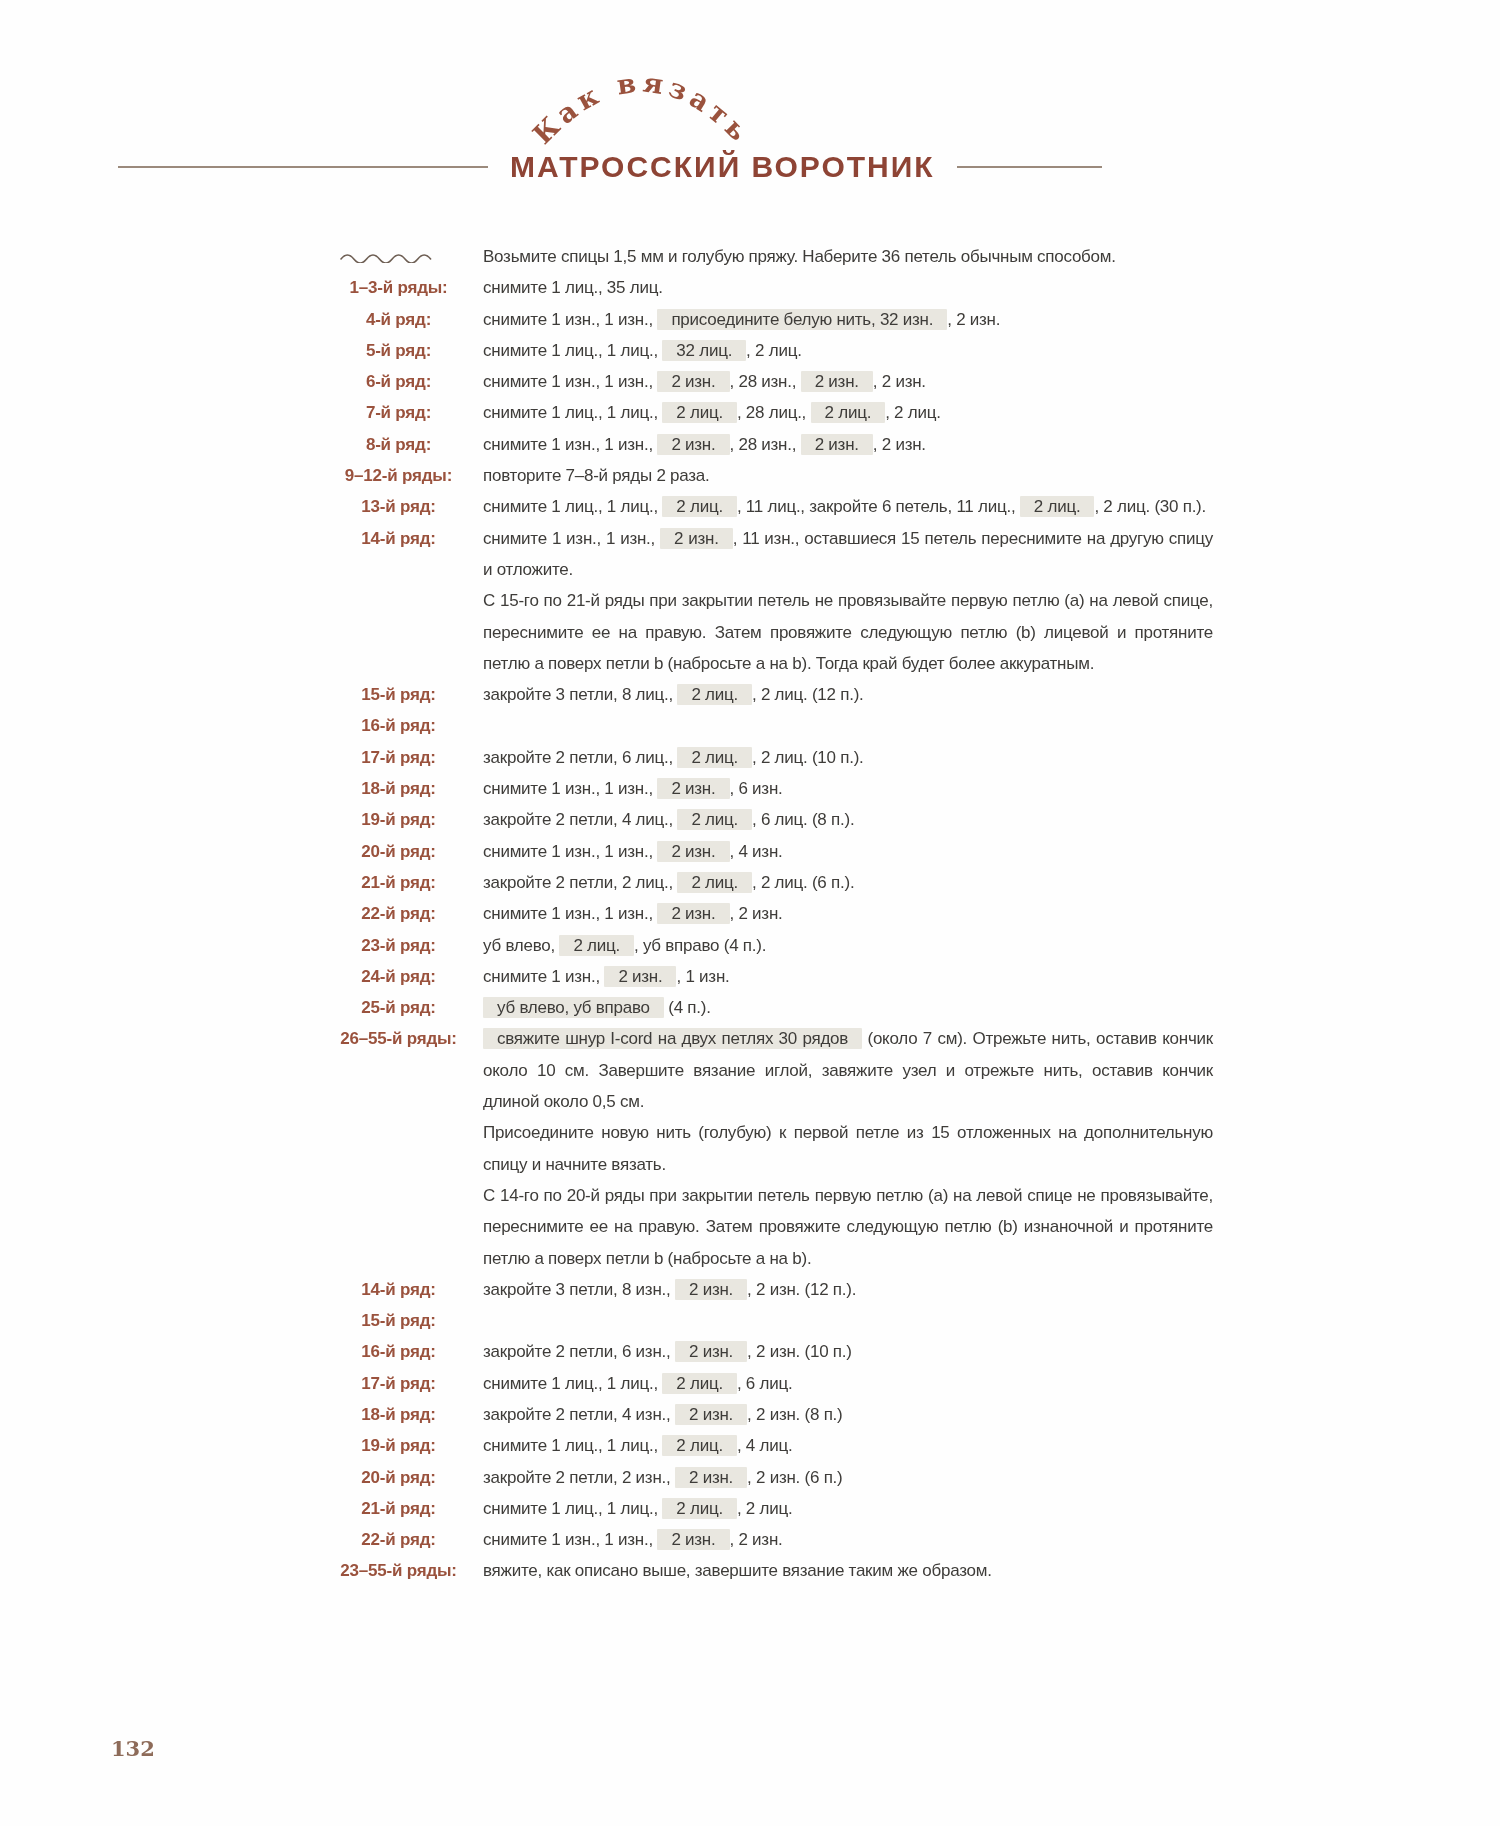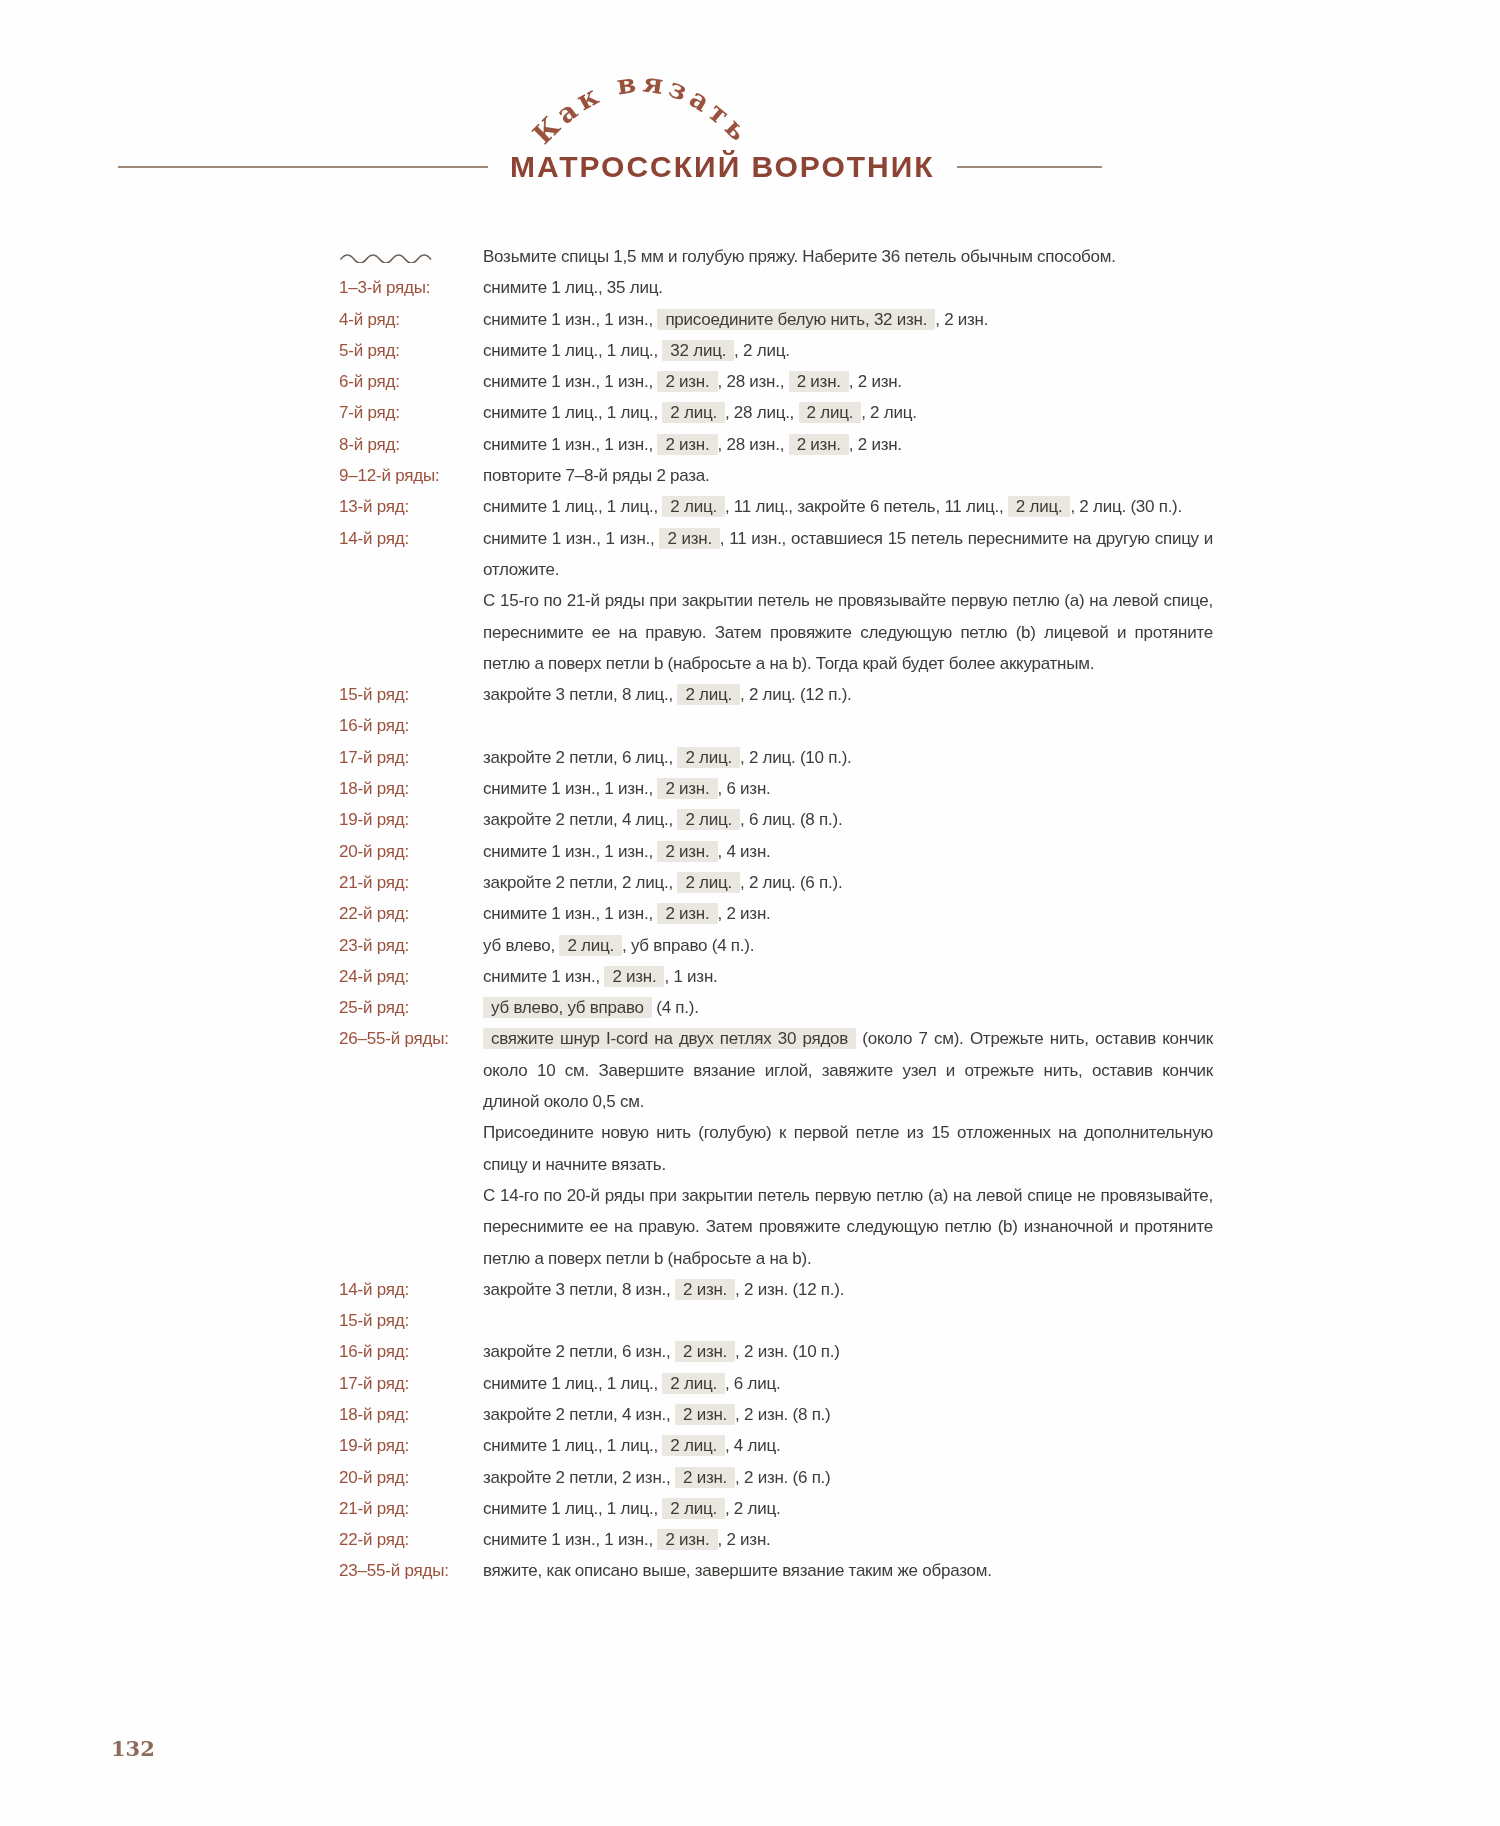--- a/index.html
+++ b/index.html
@@ -40,33 +40,34 @@
   
   .content{
     position:absolute;left:339px;top:241px;width:860px;
     font-size:17px;
     letter-spacing:-0.25px;
     color:var(--text,#3e3c39);
   }
   .row{display:flex;align-items:flex-start;gap:25px;}
   .row .label{
     flex:0 0 119px;
-    font-weight:normal;
+    font-weight:bold;
     color:var(--accent,#9a523d);
     line-height:31.3px;
     letter-spacing:-0.2px;
+    text-align:center;
   }
   .row .text{
     flex:0 0 730px;
     line-height:31.3px;
   }
   .row.justify .text{text-align:justify;}
   .hl{
     background:var(--highlight,#e9e7e0);
-    padding:1px 8px;
+    padding:1px 14px;
     border-radius:1px;
   }
   .wavy-wrap{display:block;margin-top:11px;}
 
   
   .page-number{
     position:absolute;left:100px;top:1736px;
     font-family:"DejaVu Serif",serif;
     font-weight:bold;
     font-size:21px;

